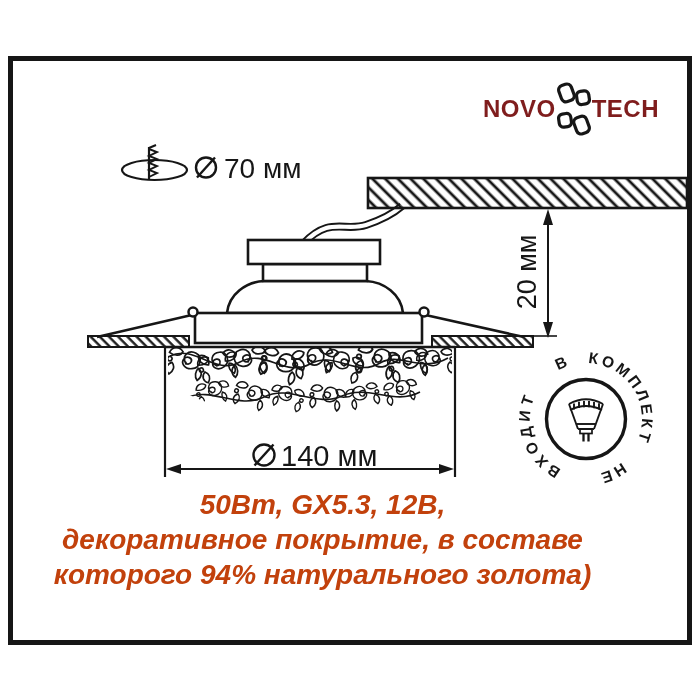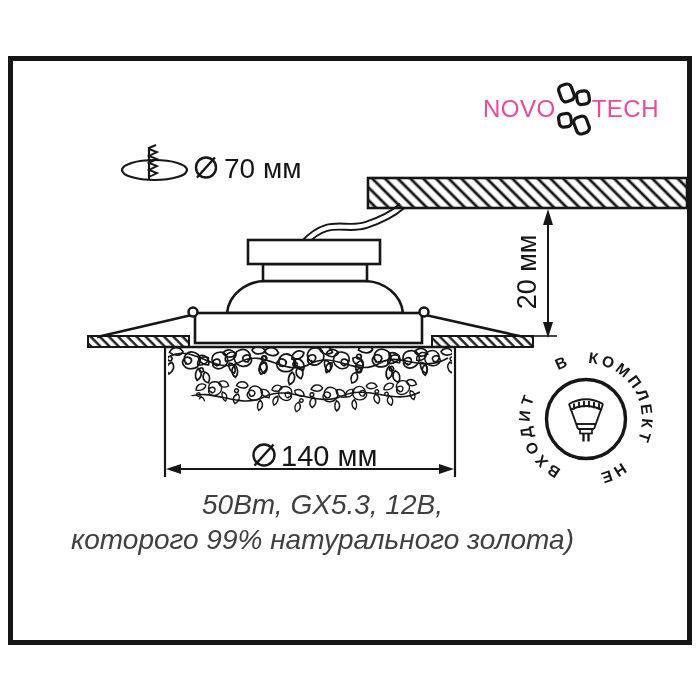--- a/index.html
+++ b/index.html
@@ -2,24 +2,24 @@
 <html><head>
 <meta charset="utf-8">
 <style>
   html,body{margin:0;padding:0;background:#fff;}
   .stage{position:relative;width:700px;height:700px;background:#fff;overflow:hidden;
          font-family:"Liberation Sans",sans-serif;color:#161616;}
   .frame{position:absolute;left:8px;top:56px;width:684px;height:589px;
          box-sizing:border-box;border:5px solid #161616;}
   .draw{position:absolute;left:0;top:0;width:700px;height:700px;}
   .logo{position:absolute;left:483px;top:80px;height:58px;display:flex;align-items:center;
-        font-weight:normal;font-size:24px;letter-spacing:.5px;color:#ec4899;}
+        font-weight:bold;font-size:24px;letter-spacing:.5px;color:#7f1d1d;}
   .logo svg{margin:0 1px;}
   .spec{position:absolute;left:10px;top:487px;width:625px;text-align:center;
-        font-style:italic;font-weight:normal;font-size:28px;line-height:35px;color:#404040;}
+        font-style:italic;font-weight:bold;font-size:28px;line-height:35px;color:#c2410c;}
   svg text{font-family:"Liberation Sans",sans-serif;fill:#161616;}
 </style>
 </head>
 <body>
 
 <div class="stage">
 
   <div class="frame"></div>
 
   <div class="logo">
@@ -163,16 +163,17 @@
         <text letter-spacing="3"><textPath href="#badge-ring" startOffset="2">КОМПЛЕКТ</textPath></text>
         <text letter-spacing="2.5"><textPath href="#badge-ring" startOffset="137">НЕ</textPath></text>
         <text letter-spacing="4"><textPath href="#badge-ring" startOffset="201">ВХОДИТ</textPath></text>
         <text><textPath href="#badge-ring" startOffset="322">В</textPath></text>
       </g>
     </g>
   </svg>
 
   <div class="spec">
     <div>50Вт, GX5.3, 12В,</div>
-    <div>которого 99% натурального золота)</div>
+    <div>декоративное покрытие, в составе</div>
+    <div>которого 94% натурального золота)</div>
   </div>
 
 </div>
 
 </body></html>

